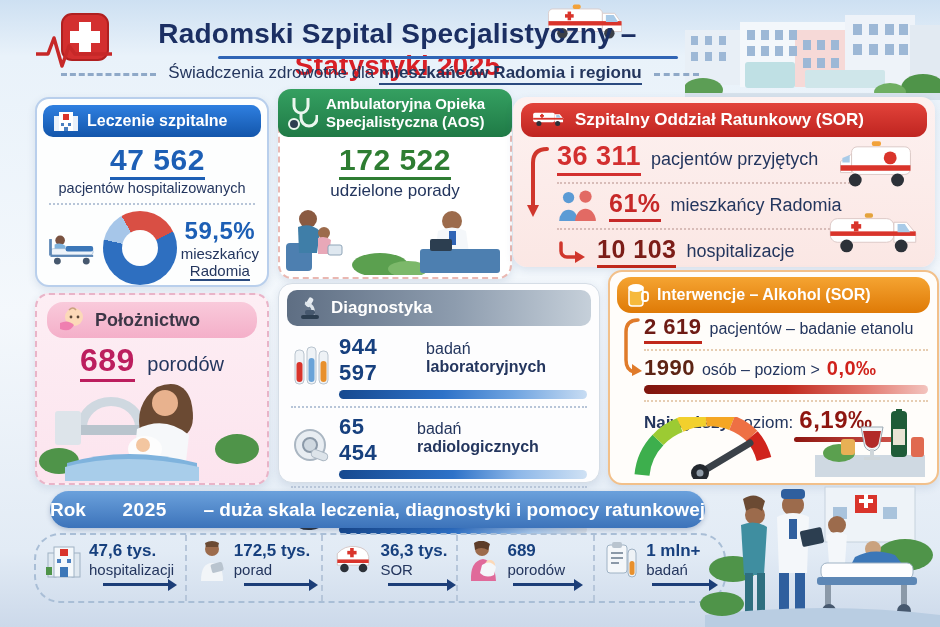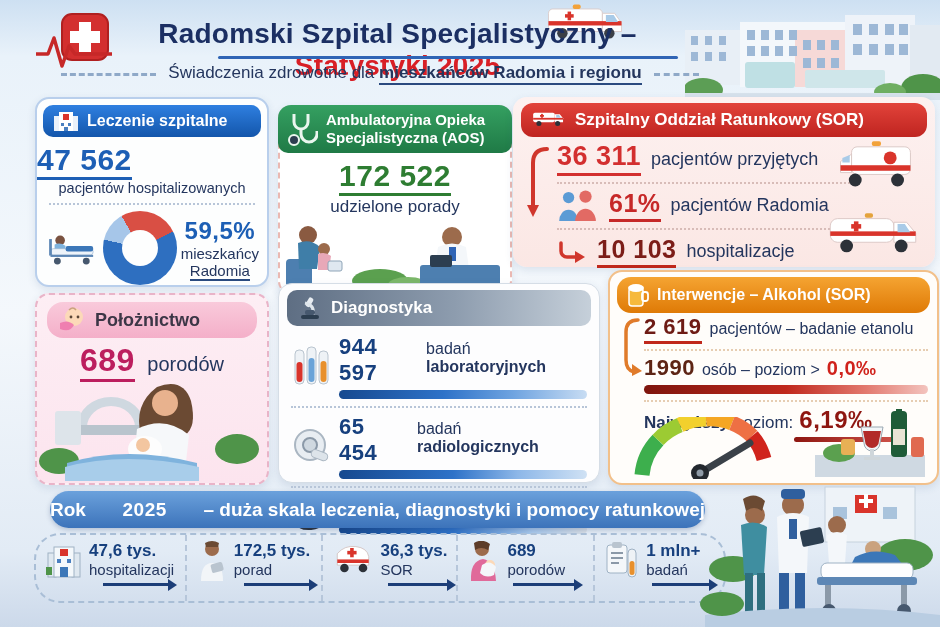--- a/index.html
+++ b/index.html
@@ -113,21 +113,21 @@
         <rect x="1" y="6" width="6" height="15" fill="#eaf1fa"></rect>
           <rect x="19" y="6" width="6" height="15" fill="#eaf1fa"></rect>
         <rect x="6" y="2" width="14" height="19" fill="#fff"></rect>
         <rect x="10" y="4" width="6" height="6" fill="#d9342b"></rect>
         <rect x="8" y="13" width="3" height="3" fill="#4a7fc0"></rect>
           <rect x="15" y="13" width="3" height="3" fill="#4a7fc0"></rect>
         <rect x="11" y="17" width="4" height="4" fill="#4a7fc0"></rect>
       </svg>
       <span>Leczenie szpitalne</span>
     </div>
-    <div style="text-align:left;">
+    <div style="text-align:center;padding-left:11px;">
       <span class="big-num uline" style="font-size:30px;color:#1d5fb5;">47 562</span>
     </div>
     <div style="text-align:center;font-size:14.5px;color:#24365e;margin-top:3px;">pacjentów hospitalizowanych</div>
     <div class="dotted" style="margin:7px 12px 0;"></div>
     <div style="display:flex;align-items:center;gap:4px;padding:6px 8px 0;">
       <svg width="78" height="54" viewBox="0 0 78 54">
         <circle cx="22" cy="16" r="7" fill="#7a5240"></circle>
         <path d="M14 22 q8 -4 16 2 l-2 10 h-14 z" fill="#7fb3dd"></path>
         <rect x="8" y="28" width="62" height="9" rx="4" fill="#eef4fa" stroke="#9fb7d2"></rect>
         <rect x="30" y="24" width="40" height="8" rx="3" fill="#3c77b8"></rect>
@@ -142,21 +142,21 @@
       <div style="flex:1;text-align:center;">
         <div class="big-num" style="font-size:24px;color:#1d5fb5;">59,5%</div>
         <div style="font-size:15px;color:#24365e;line-height:1.15;">
           <span>mieszkańcy</span><br>
           <span style="border-bottom:2px solid #2a4a7f;">Radomia</span>
         </div>
       </div>
     </div>
   </div>
 
-  <div class="card" style="left:278px;top:105px;width:230px;height:186px;background:#fff;border:2px dashed #eab8b2;">
+  <div class="card" style="left:278px;top:89px;width:230px;height:186px;background:#fff;border:2px dashed #eab8b2;">
     <div class="card-header" style="margin:-2px;border-radius:13px 13px 10px 10px;background:linear-gradient(180deg,#35a061,#1f7a46);font-size:15px;line-height:1.2;padding:6px 10px;">
       <svg width="30" height="34" viewBox="0 0 30 34">
         <path d="M6 2 v8 a7 7 0 0 0 14 0 V2" fill="none" stroke="#eaf6ee" stroke-width="3"></path>
         <path d="M13 17 v5 a8 8 0 0 0 16 0 v-3" fill="none" stroke="#eaf6ee" stroke-width="3"></path>
         <circle cx="6" cy="28" r="5" fill="#2c3e50" stroke="#eaf6ee" stroke-width="2"></circle>
       </svg>
       <span><span>Ambulatoryjna Opieka</span><br><span>Specjalistyczna (AOS)</span></span>
     </div>
     <div style="text-align:center;margin-top:8px;">
       <span class="big-num uline" style="font-size:30px;color:#2e7d32;">172 522</span>
@@ -204,21 +204,21 @@
       </div>
       <div class="dotted" style="margin:6px 0 5px;border-color:#d8bcb8;"></div>
       <div style="display:flex;align-items:center;gap:10px;">
         <svg width="42" height="32" viewBox="0 0 44 34">
           <circle cx="12" cy="8" r="6" fill="#5b9bd5"></circle>
           <path d="M2 33 a10 12 0 0 1 20 0 z" fill="#5b9bd5"></path>
           <circle cx="30" cy="7" r="6.5" fill="#e26a64"></circle>
           <path d="M19 33 a11 13 0 0 1 22 0 z" fill="#e26a64"></path>
         </svg>
         <span class="big-num uline" style="font-size:25px;color:#c62828;">61%</span>
-        <span style="font-size:18px;color:#24365e;">pacjentów Radomia</span>
+        <span style="font-size:18px;color:#24365e;">mieszkańcy Radomia</span>
       </div>
       <div class="dotted" style="margin:6px 0 5px;border-color:#d8bcb8;"></div>
       <div style="display:flex;align-items:center;gap:10px;">
         <svg width="30" height="22" viewBox="0 0 30 22">
           <path d="M4 2 v8 a6 6 0 0 0 6 6 h10" fill="none" stroke="#d0362c" stroke-width="3.5" stroke-linecap="round"></path>
           <path d="M18 10 l10 6 -10 6 z" fill="#d0362c"></path>
         </svg>
         <span class="big-num uline" style="font-size:25px;color:#7c1d18;border-color:#c0281c;">10 103</span>
         <span style="font-size:18px;color:#24365e;">hospitalizacje</span>
       </div>

